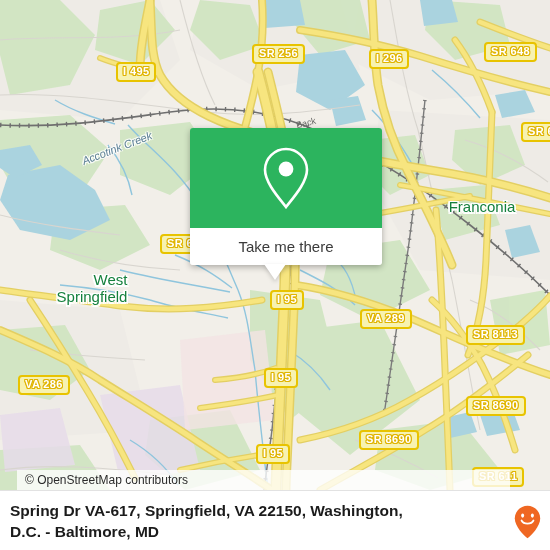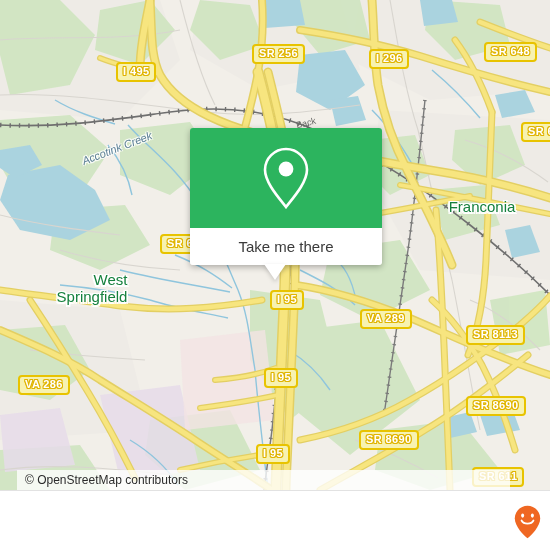--- a/index.html
+++ b/index.html
@@ -391,20 +391,21 @@
       </div>
       <div class="pop-tail"></div>
     </div>
 
     <div id="attrib">
       <span>© OpenStreetMap contributors</span>
     </div>
   </div>
 
   <div id="footer">
+    <div class="caption">Spring Dr VA-617, Springfield, VA 22150, Washington, D.C. - Baltimore, MD</div>
     <div id="brand">
       <div class="bpin">
         <svg width="27" height="34" viewBox="0 0 27 34">
           <path d="M13.5 0.8 C6.4 0.8 0.8 6.4 0.8 13.3 C0.8 21.8 10 30.5 13.5 33.3
                    C17 30.5 26.2 21.8 26.2 13.3 C26.2 6.4 20.6 0.8 13.5 0.8 Z" fill="#ef6722"></path>
           <ellipse cx="8.6" cy="10.6" rx="1.5" ry="2.1" fill="#ffffff"></ellipse>
           <ellipse cx="18.4" cy="10.6" rx="1.5" ry="2.1" fill="#ffffff"></ellipse>
           <path d="M7.6 15.6 C9.6 19.6 17.4 19.6 19.4 15.6" fill="none" stroke="#ffffff" stroke-width="1.9" stroke-linecap="round"></path>
         </svg>
       </div>

